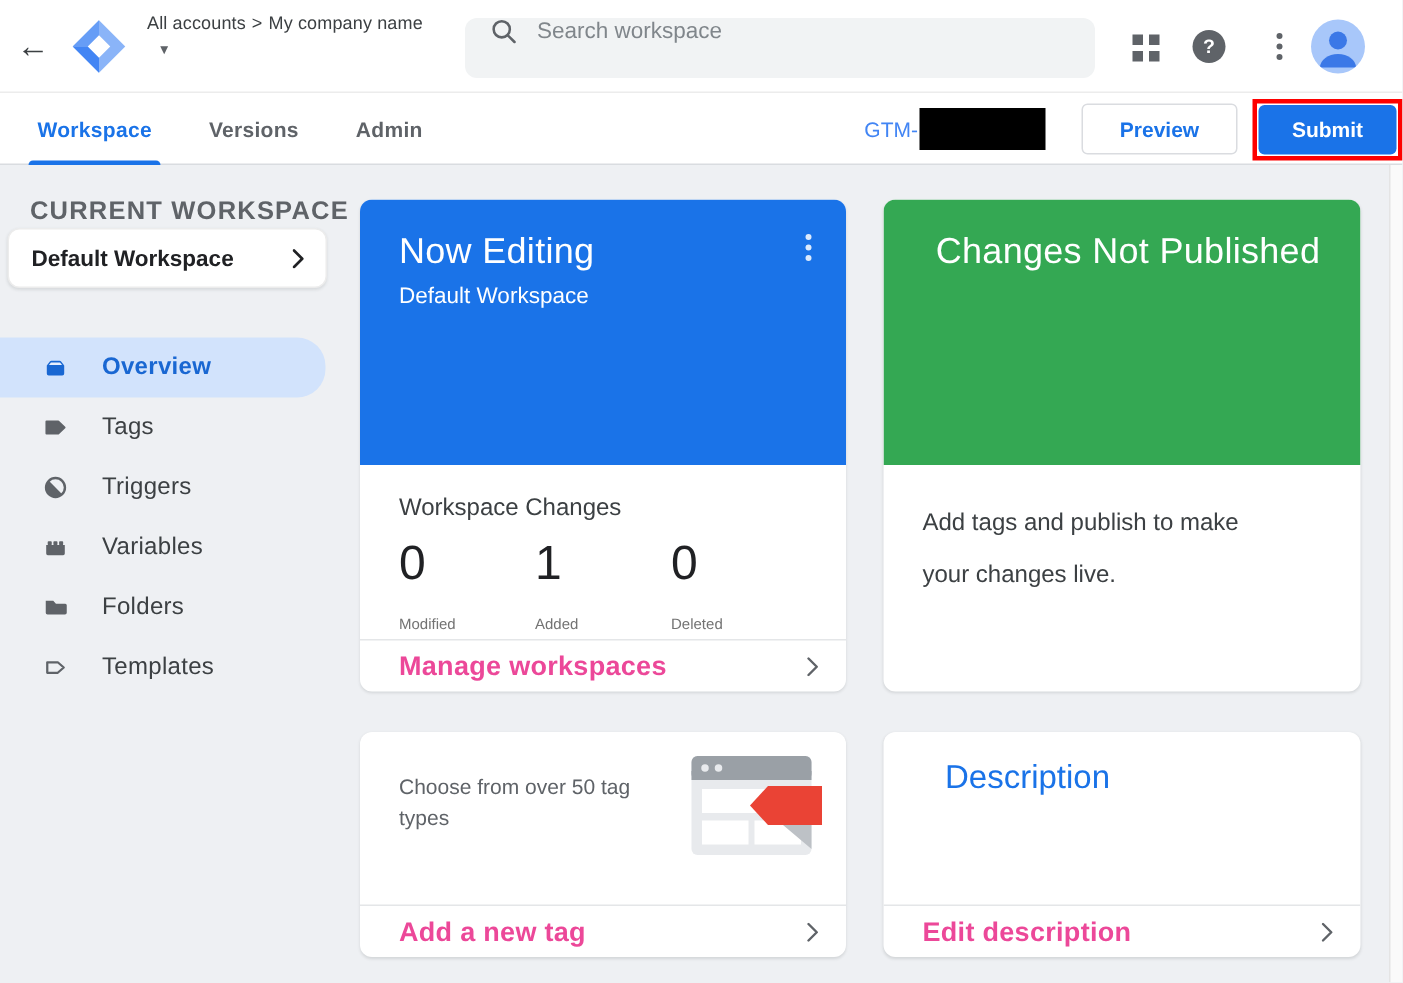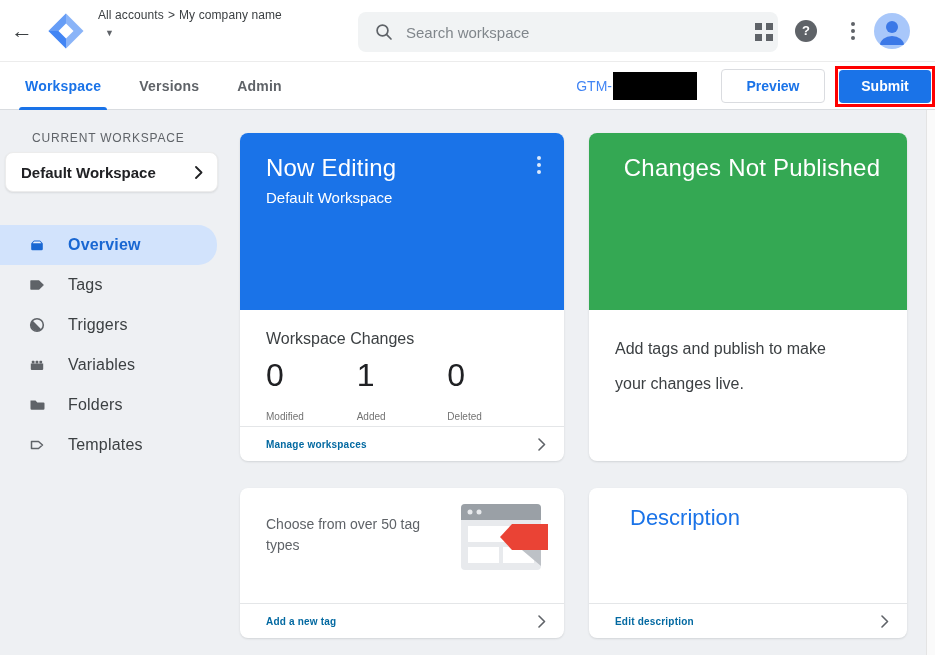--- a/index.html
+++ b/index.html
@@ -8,21 +8,21 @@
 
   
   .topbar { position:absolute; top:0; left:0; width:935px; height:62px; background:#fff; border-bottom:1px solid #ececec; z-index:3; }
   .back-btn { position:absolute; left:4px; top:13px; width:36px; height:36px; border:none; background:transparent; font-size:22px; color:#3c4043; cursor:pointer; line-height:36px; }
   .gtm-logo { position:absolute; left:46px; top:11px; width:40px; height:40px; }
   .title-block { position:absolute; left:98px; top:8px; }
   .breadcrumb { font-size:12px; color:#3c4043; letter-spacing:.1px; }
   .breadcrumb .sep { margin:0 4px; color:#3c4043; }
   .container-name { font-size:20px; color:#3c4043; margin-top:3px; display:flex; align-items:center; cursor:pointer; }
   .container-name .caret { font-size:9px; color:#5f6368; margin-left:7px; margin-top:3px; }
-  .search-box { position:absolute; left:310px; top:12px; width:420px; height:40px; background:#f1f3f4; border-radius:8px; display:flex; align-items:center;margin-left:48px; }
+  .search-box { position:absolute; left:310px; top:12px; width:420px; height:40px; background:#f1f3f4; border-radius:8px; display:flex; align-items:flex-start; }
   .search-box svg { margin-left:17px; flex:none; }
   .search-box input { border:none; background:transparent; outline:none; margin-left:13px; font-size:15px; color:#3c4043; width:330px; font-family:"Liberation Sans",sans-serif; }
   .search-box input::placeholder { color:#80868b; }
   .hicon { position:absolute; cursor:pointer; }
   .grid-ic { left:754px; top:22px; }
   .help-ic { left:795px; top:20px; width:22px; height:22px; border-radius:50%; background:#5f6368; color:#fff; font-size:13px; font-weight:bold; text-align:center; line-height:22px; }
   .dots-ic { left:844px; top:20px; width:18px; height:22px; display:flex; flex-direction:column; align-items:center; justify-content:space-between; padding:2px 0; }
   .dots-ic i { width:4px; height:4px; border-radius:50%; background:#5f6368; }
   .avatar { left:874px; top:13px; width:36px; height:36px; border-radius:50%; background:#a8c7fa; overflow:hidden; }
 
@@ -37,21 +37,21 @@
   .redaction { width:84px; height:28px; background:#000; margin-left:1px; }
   .preview-btn { margin-left:24px; width:104px; height:34px; background:#fff; border:1px solid #dadce0; border-radius:4px; color:#1a73e8; font-size:14px; font-weight:bold; cursor:pointer; font-family:"Liberation Sans",sans-serif; }
   .submit-wrap { margin-left:10px; border:3px solid #fe0000; padding:1px; }
   .submit-btn { width:92px; height:33px; background:#1a73e8; border:none; border-radius:4px; color:#fff; font-size:14px; font-weight:bold; cursor:pointer; font-family:"Liberation Sans",sans-serif; }
 
   
   .main { position:absolute; top:110px; left:0; width:935px; height:545px; background:#eef0f3; }
   .scroll-track { position:absolute; right:0; top:0; width:9px; height:545px; background:#fafafa; border-left:1px solid #e4e4e4; }
 
   
-  .side-label { position:absolute; left:32px; top:21px; font-size:12px; font-weight:normal; letter-spacing:.8px; color:#5f6368; }
+  .side-label { position:absolute; left:20px; top:21px; font-size:17px; font-weight:bold; letter-spacing:.8px; color:#5f6368; }
   .ws-card { position:absolute; left:5px; top:42px; width:213px; height:40px; background:#fff; border:1px solid #ececec; border-radius:8px; box-shadow:0 1px 2px rgba(60,64,67,.12); display:flex; align-items:center; justify-content:space-between; padding:0 14px 0 15px; cursor:pointer; }
   .ws-card span { font-size:15px; font-weight:bold; color:#202124; }
   .nav { position:absolute; left:0; top:115px; width:240px; }
   .nav-item { height:40px; display:flex; align-items:center; padding-left:28px; cursor:pointer; width:217px; }
   .nav-item .ic { width:18px; height:18px; margin-right:22px; flex:none; }
   .nav-item .lbl { font-size:16px; color:#3c4043; letter-spacing:.2px; }
   .nav-item.active { background:#d2e3fc; border-radius:0 19px 19px 0; }
   .nav-item.active .lbl { color:#1967d2; font-weight:bold; }
 
   
@@ -68,21 +68,21 @@
   .kebab { position:absolute; right:16px; top:22px; width:18px; height:20px; display:flex; flex-direction:column; align-items:center; justify-content:space-between; padding:1px 0; cursor:pointer; }
   .kebab i { width:4px; height:4px; border-radius:50%; background:rgba(255,255,255,.85); }
   .c1-body { padding:20px 26px 0; }
   .c1-body h3 { font-size:16px; font-weight:normal; color:#3c4043; }
   .stats { display:flex; margin-top:9px; }
   .stat { width:92px; }
   .stat .val { font-size:32px; color:#202124; }
   .stat .sl { font-size:10px; color:#737373; margin-top:17px; }
   .c2-body { padding:21px 26px 0; font-size:16px; color:#3c4043; line-height:35px; width:290px; }
   .card-footer { position:absolute; left:0; right:0; bottom:0; height:35px; border-top:1px solid #e4e6e8; display:flex; align-items:center; justify-content:space-between; padding:0 18px 0 26px; cursor:pointer; }
-  .card-footer .flink { font-size:10px; font-weight:bold; color:#0369a1; letter-spacing:.2px; }
+  .card-footer .flink { font-size:18px; font-weight:bold; color:#ec4899; letter-spacing:.2px; }
   .c3-body { padding:17px 26px 0; }
   .c3-body h2, .c4-body h2 { font-size:22px; font-weight:normal; color:#1a73e8; }
   .c3-body .sub { font-size:14px; color:#5f6368; margin-top:9px; width:175px; line-height:21px; }
   .tag-illustration { position:absolute; right:16px; top:14px; }
   .c4-body { padding:17px 41px 0; }
 </style>
 </head>
 <body>
 
 <header class="topbar">

